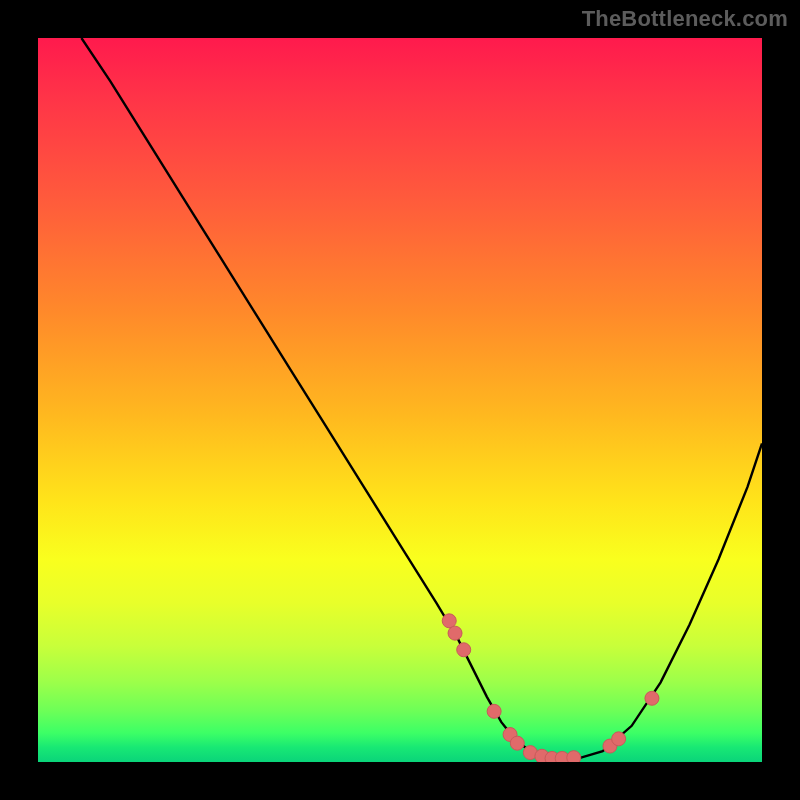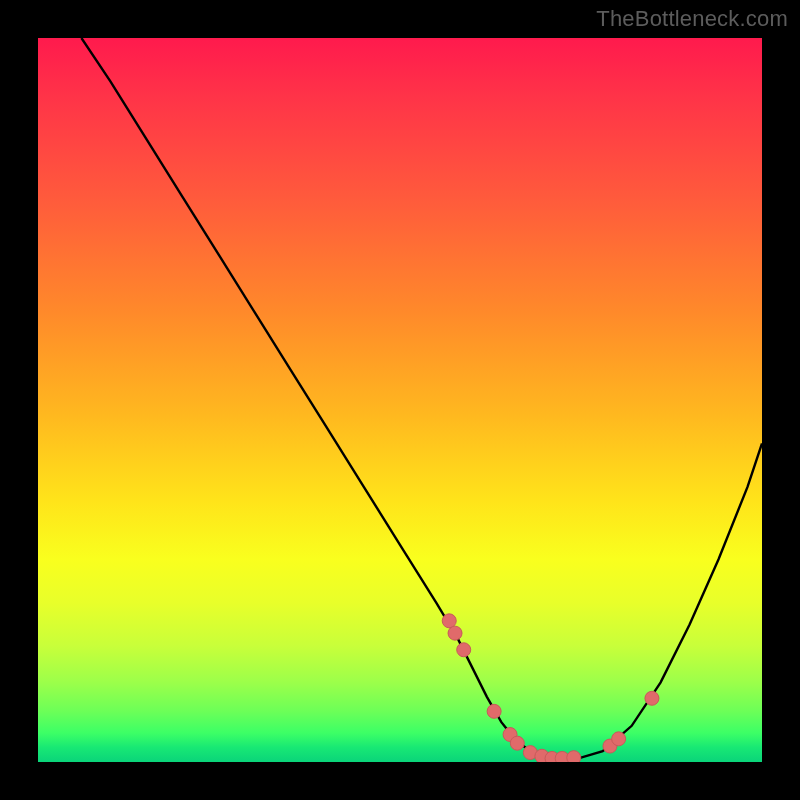--- a/index.html
+++ b/index.html
@@ -48,21 +48,21 @@
     top: 0;
     width: 724px;
     height: 724px;
   }
   .watermark {
     position: absolute;
     top: 6px;
     right: 12px;
     color: #5c5c5c;
     font-size: 22px;
-    font-weight: 400;
+    font-weight: 700;
     letter-spacing: 0.2px;
   }
 </style>
 </head>
 <body>
 
 <div class="frame">
 
   <div class="plot-area">
     <svg id="plot-svg" viewBox="0 0 724 724" preserveAspectRatio="none">

